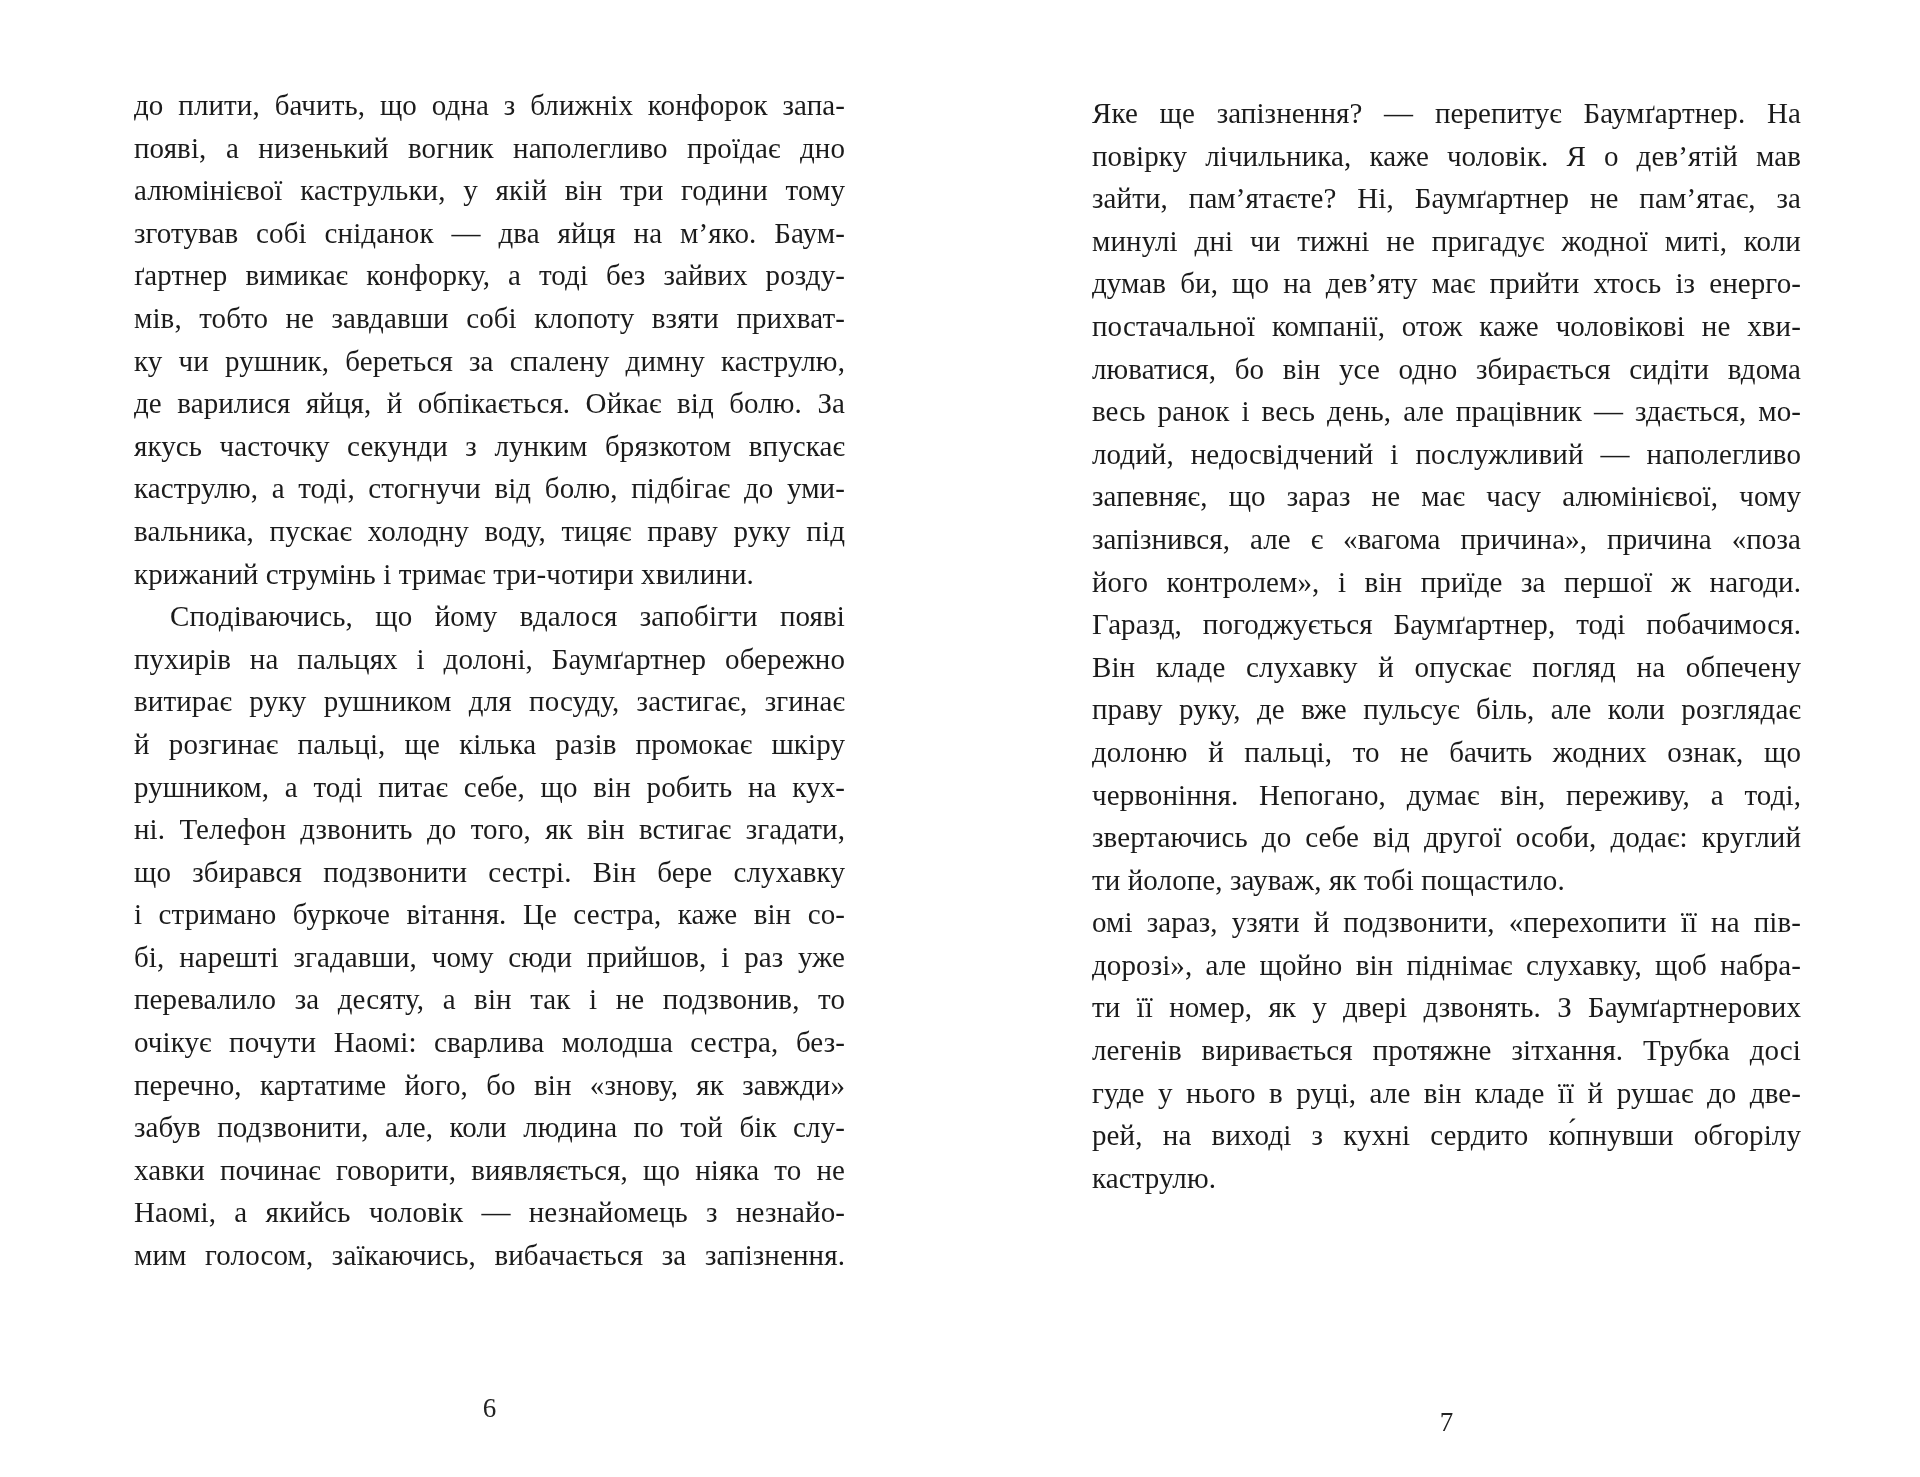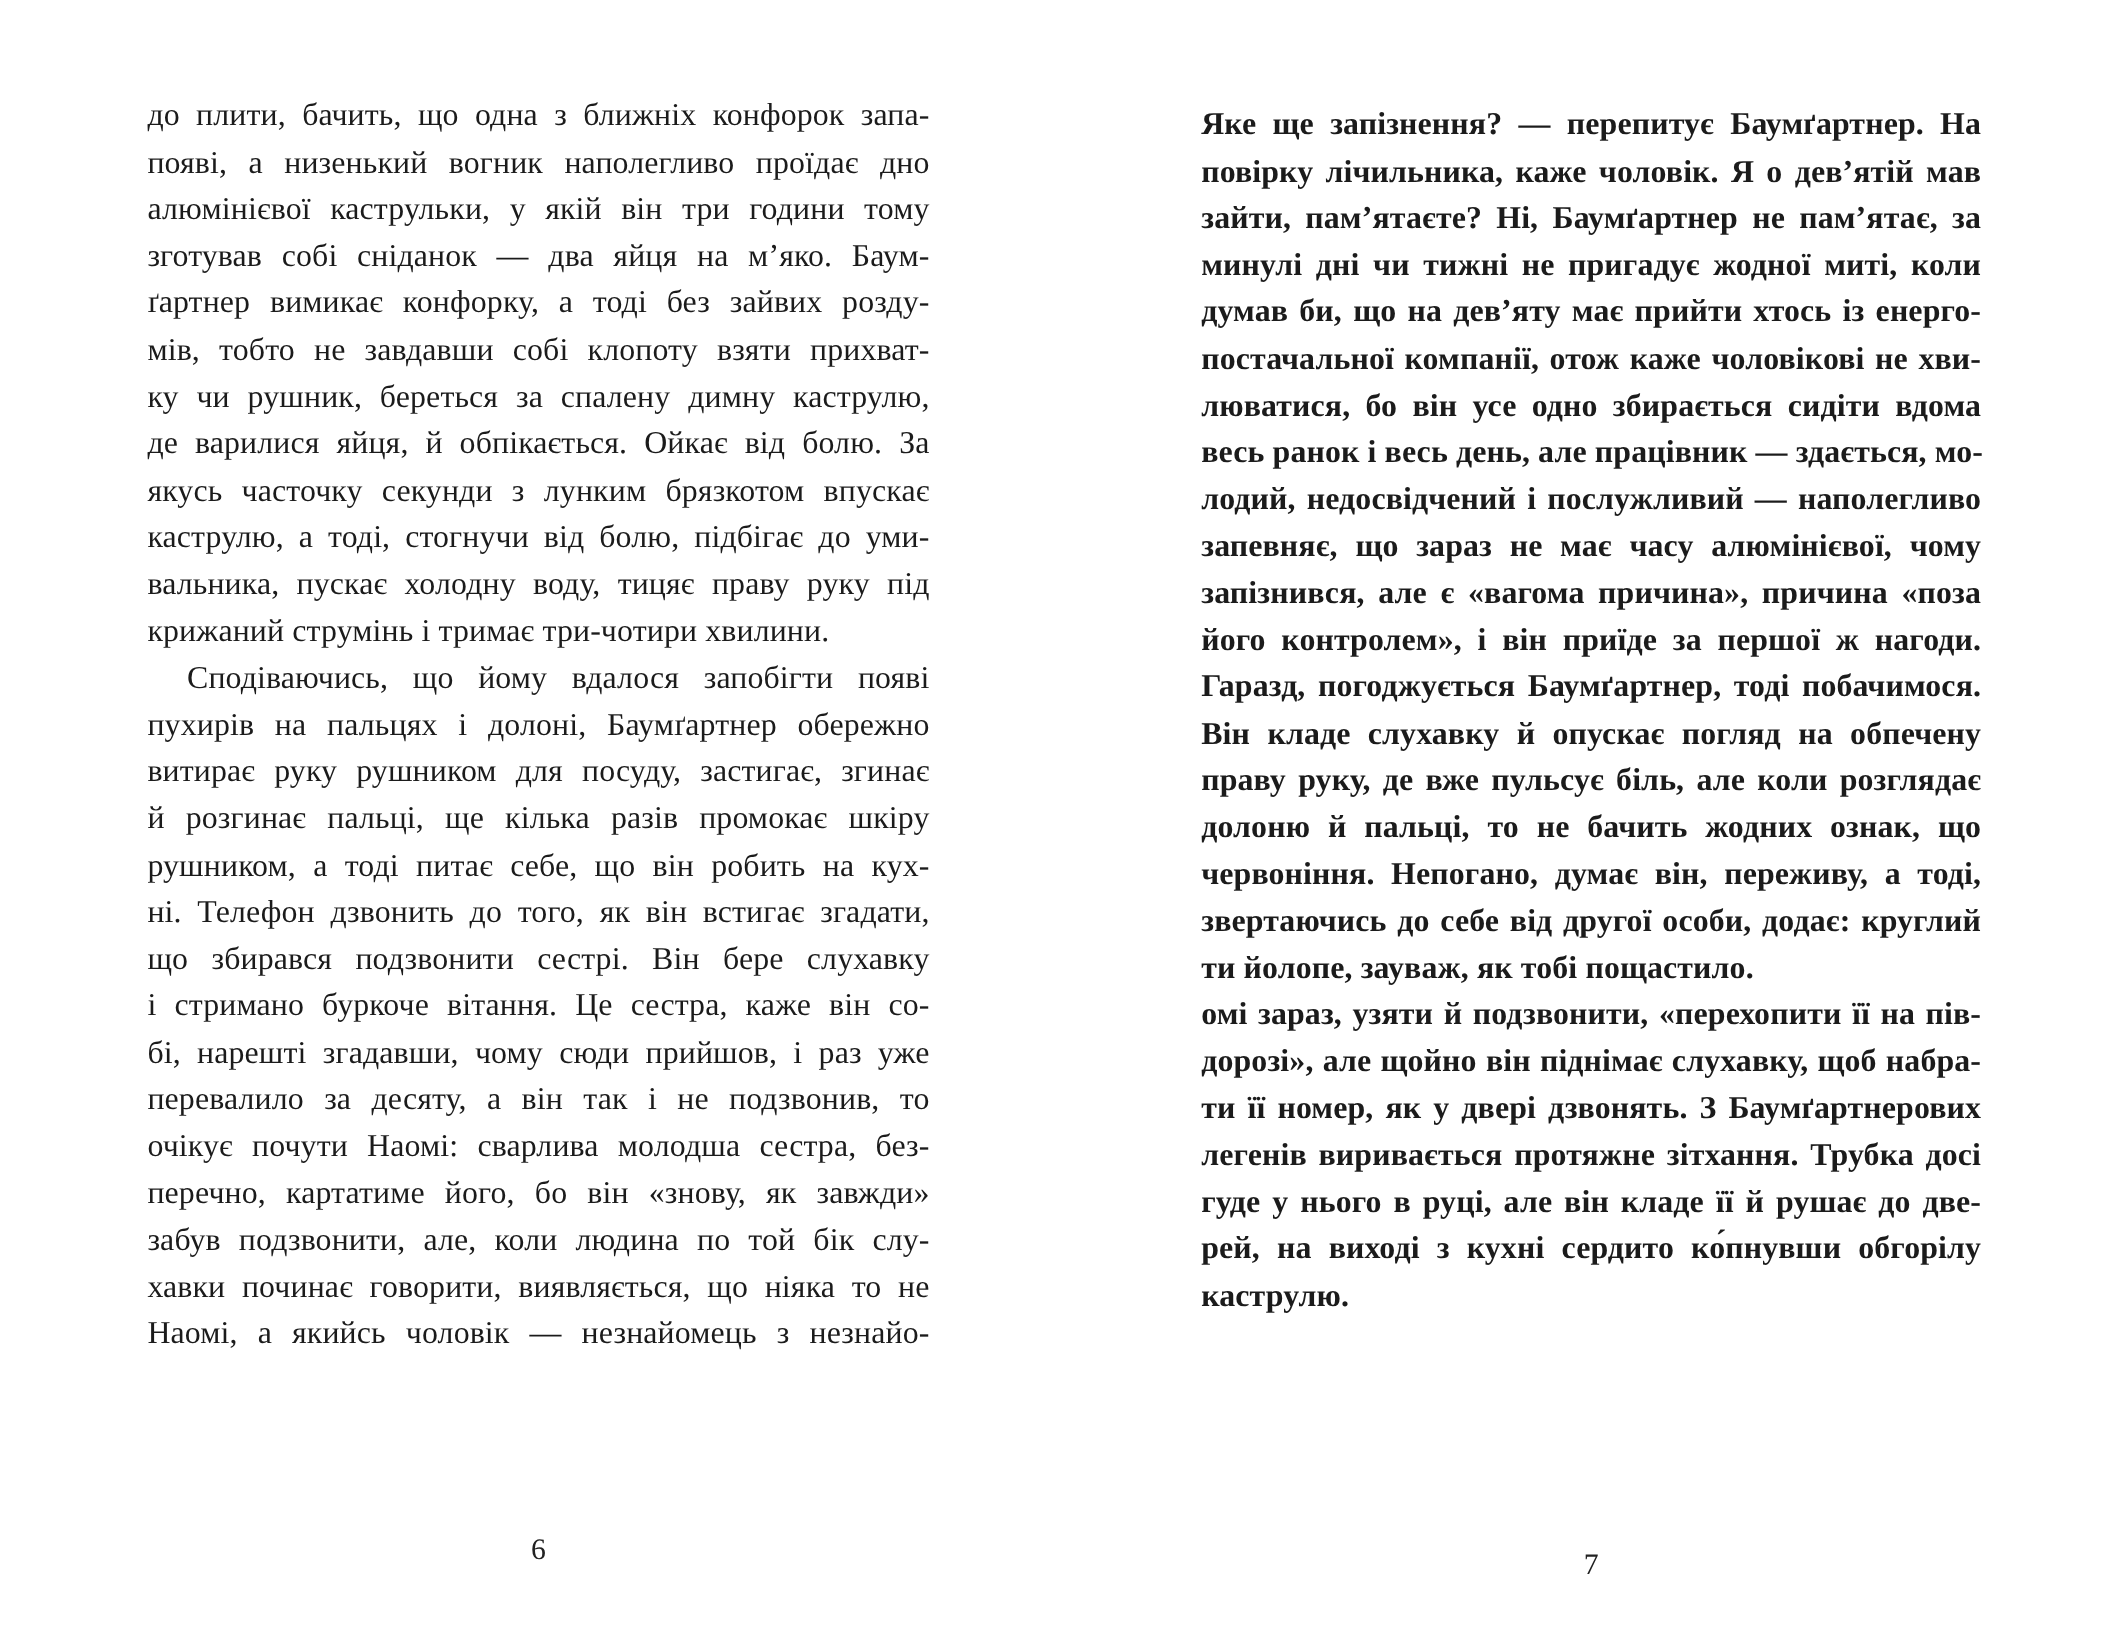--- a/index.html
+++ b/index.html
@@ -34,21 +34,20 @@
   .text-block.p6 {
     left: 134px;
     top: 84px;
     width: 711px;
   }
   
   .text-block.p7 {
     left: 1092px;
     top: 92px;
     width: 709px;
-    font-weight: bold;
   }
 
   .line {
     font-size: 29px;
     line-height: 42.6px;
     height: 42.6px;
     letter-spacing: 0.1px;
     text-align: justify;
     text-align-last: justify;
     -moz-text-align-last: justify;
@@ -109,20 +108,21 @@
       <div class="line">ні. Телефон дзвонить до того, як він встигає згадати,</div>
       <div class="line">що збирався подзвонити сестрі. Він бере слухавку</div>
       <div class="line">і стримано буркоче вітання. Це сестра, каже він со-</div>
       <div class="line">бі, нарешті згадавши, чому сюди прийшов, і раз уже</div>
       <div class="line">перевалило за десяту, а він так і не подзвонив, то</div>
       <div class="line">очікує почути Наомі: сварлива молодша сестра, без-</div>
       <div class="line">перечно, картатиме його, бо він «знову, як завжди»</div>
       <div class="line">забув подзвонити, але, коли людина по той бік слу-</div>
       <div class="line">хавки починає говорити, виявляється, що ніяка то не</div>
       <div class="line">Наомі, а якийсь чоловік — незнайомець з незнайо-</div>
+      <div class="line">мим голосом, заїкаючись, вибачається за запізнення.</div>
     </div>
 
   <div class="text-block p7">
       <div class="line">Яке ще запізнення? — перепитує Баумґартнер. На</div>
       <div class="line">повірку лічильника, каже чоловік. Я о дев’ятій мав</div>
       <div class="line">зайти, пам’ятаєте? Ні, Баумґартнер не пам’ятає, за</div>
       <div class="line">минулі дні чи тижні не пригадує жодної миті, коли</div>
       <div class="line">думав би, що на дев’яту має прийти хтось із енерго-</div>
       <div class="line">постачальної компанії, отож каже чоловікові не хви-</div>
       <div class="line">люватися, бо він усе одно збирається сидіти вдома</div>

